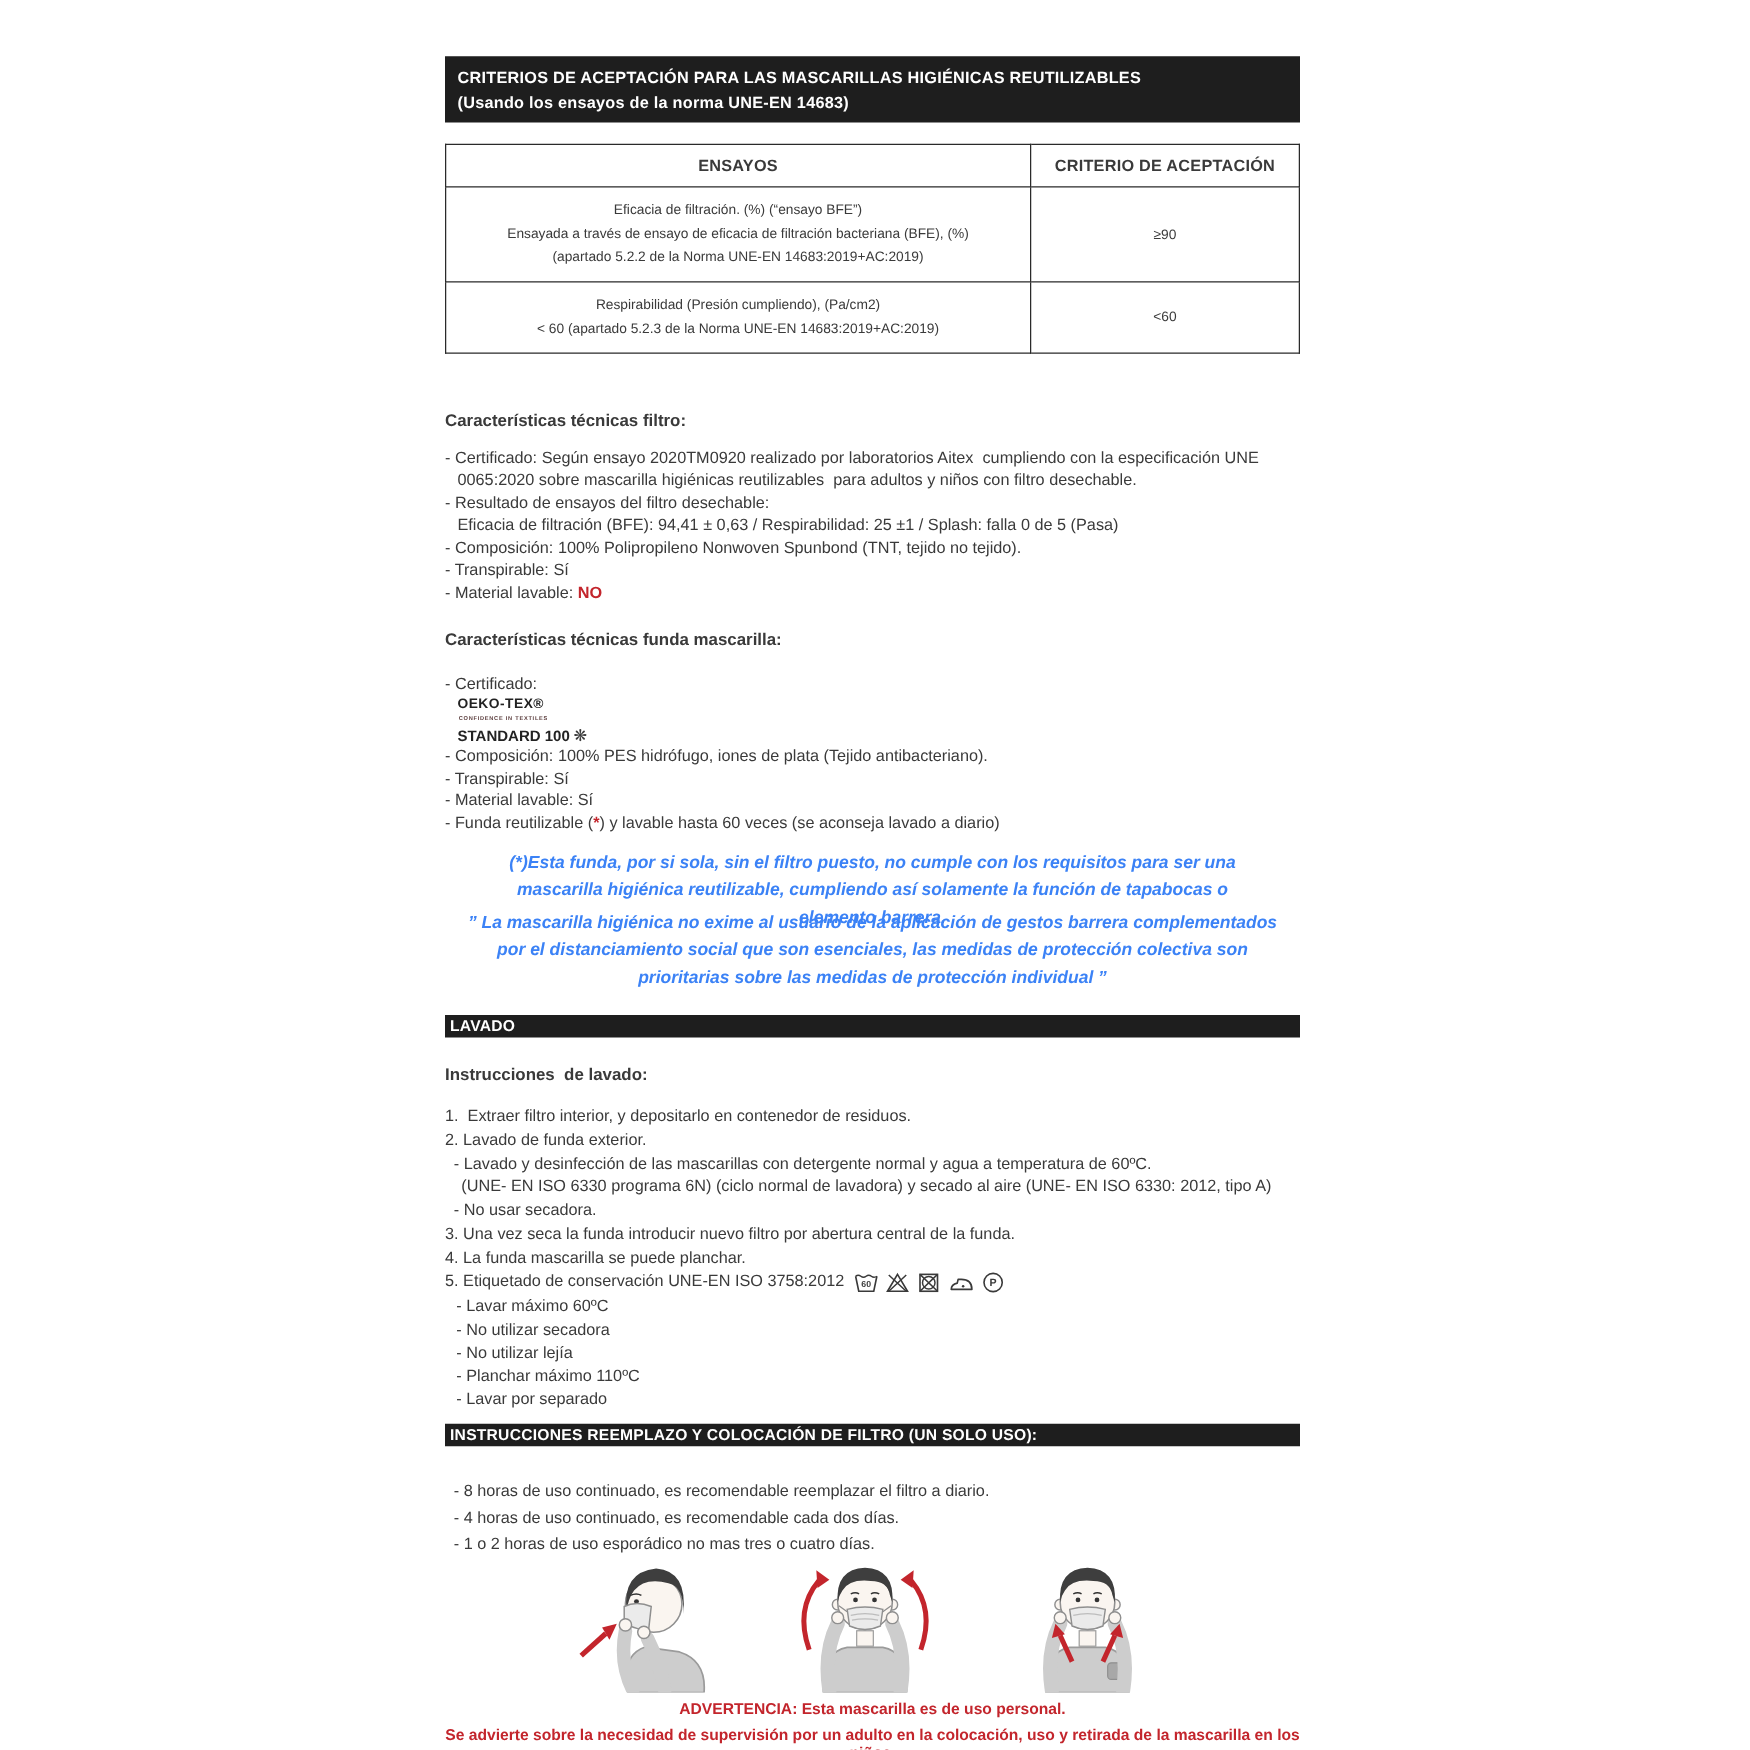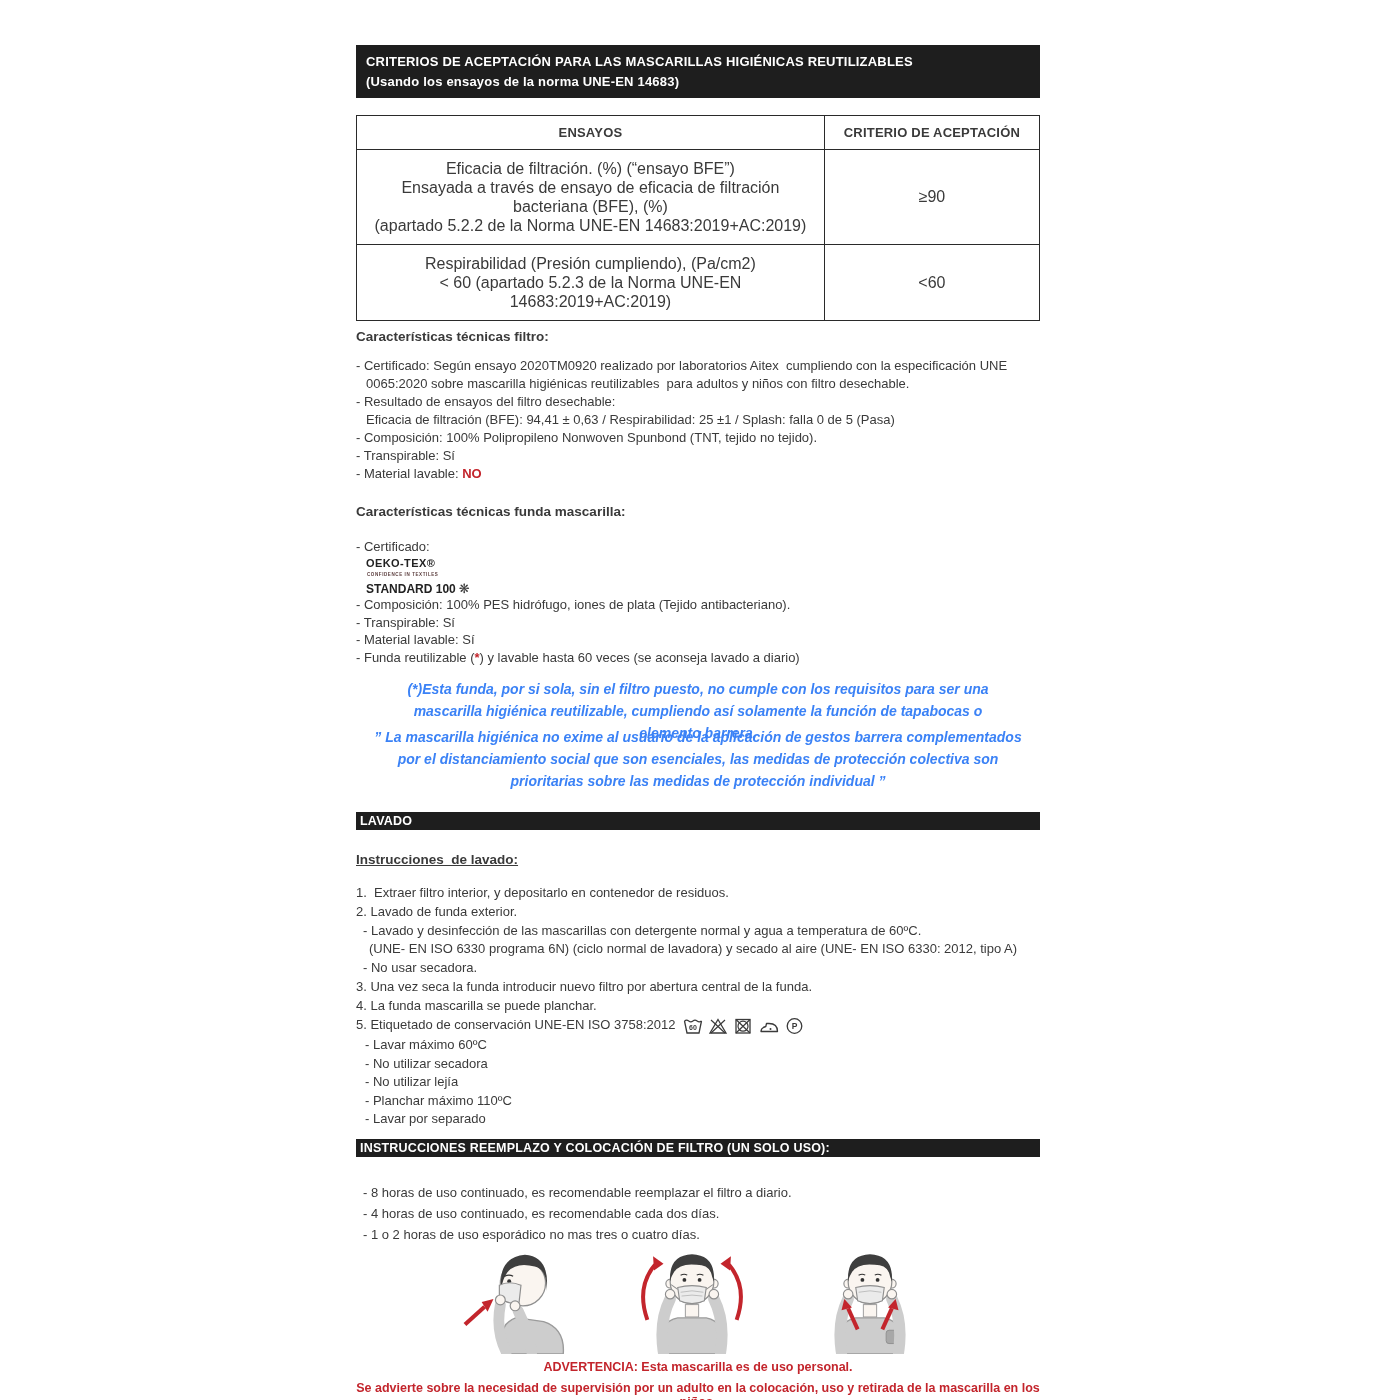--- a/index.html
+++ b/index.html
@@ -16,28 +16,28 @@
   .banner-sub  { height:18px; line-height:18px; font-size:12.5px; padding-left:4px; letter-spacing:.2px; }
   .banner-caract { top:286px; }
   .banner-lavado { top:812px; }
   .banner-reempl { top:1139px; }
 
   
   .tablewrap { top:115px; }
   table.crit { width:100%; border-collapse:collapse; }
   table.crit th, table.crit td { border:1.5px solid #2a2a2a; text-align:center; vertical-align:middle; }
   table.crit th { font-size:13px; font-weight:bold; padding:7px 4px; letter-spacing:.2px; }
-  table.crit td { font-size:16px; }
+  table.crit td { font-size:11px; }
   .cell-ensayo { width:68.5%; padding:9px 14px; line-height:19px; }
   .cell-crit   { width:31.5%; font-size:13.5px; }
 
   .h-bold { font-weight:bold; font-size:13.5px; }
   .filtro-heading { top:329px; }
   .funda-heading  { top:504px; }
-  .lavado-heading { top:852px;text-decoration:underline; }
+  .lavado-heading { top:852px; }
 
   .list { font-size:13px; line-height:18px; }
   .filtro-list { top:357px; }
   .li-hang { padding-left:10px; text-indent:-10px; }
   .li-ind  { padding-left:10px; }
   .red-bold { color:#c3252c; font-weight:bold; }
 
   .funda-cert { top:538px; }
   .oeko { top:558px; left:10px; width:150px; line-height:10px; }
   .oeko-l1 { font-size:11px; font-weight:bold; letter-spacing:.4px; color:#222; }

